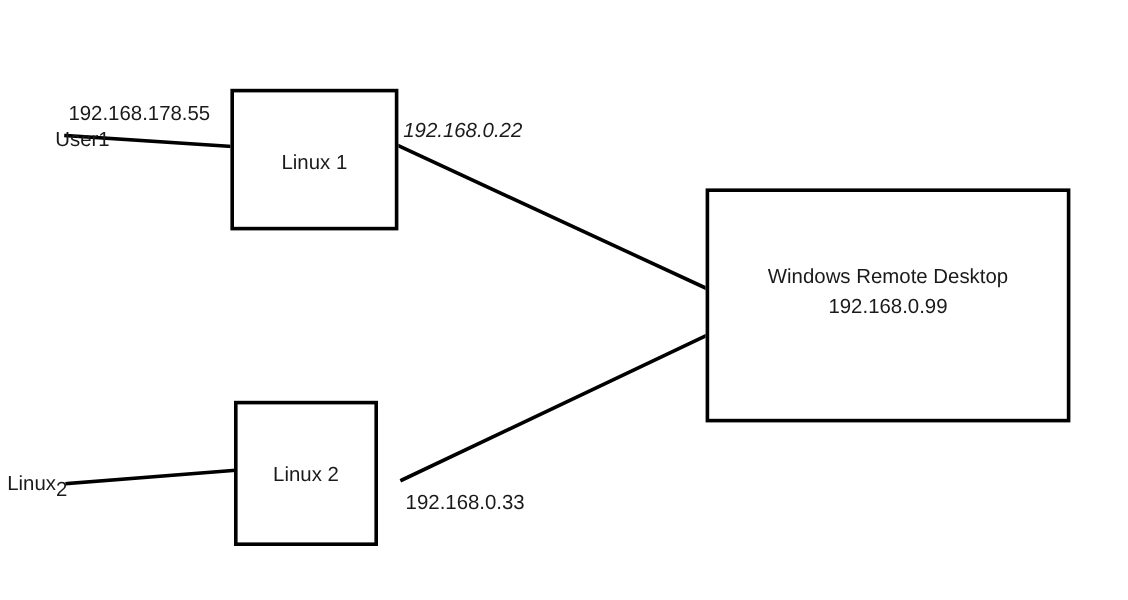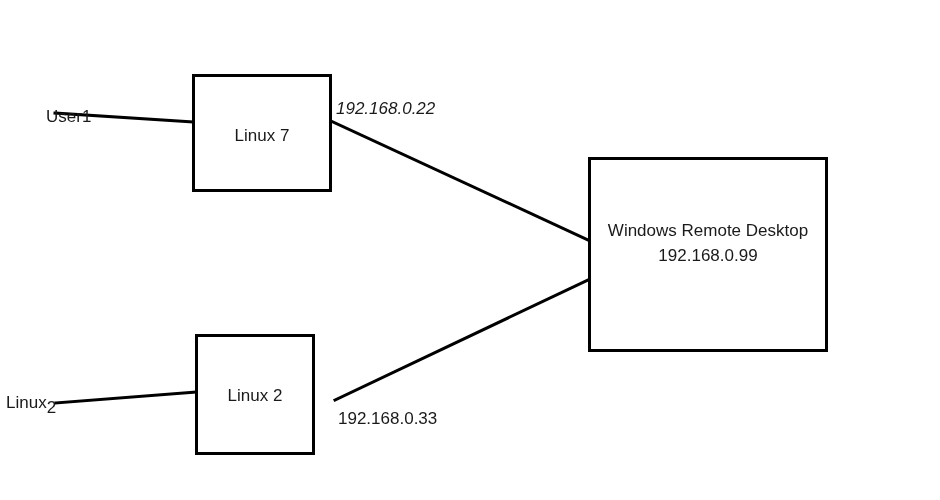--- a/index.html
+++ b/index.html
@@ -51,21 +51,21 @@
   #node-linux2 {
     left: 195px;
     top: 334px;
     width: 120px;
     height: 121px;
   }
   #node-linux2 .node-label { margin-top: 4px; }
   #node-windows {
     left: 588px;
     top: 157px;
-    width: 240px;
+    width: 304px;
     height: 195px;
   }
   #node-windows .node-label { margin-top: 0; }
   #node-windows .stack { margin-top: -22px; text-align: center; }
   .free-text {
     position: absolute;
     font-size: 17px;
     color: #1a1a1a;
     white-space: nowrap;
     line-height: 1;
@@ -88,37 +88,38 @@
 <div id="canvas">
 
   <svg id="wires" viewBox="0 0 940 500" xmlns="http://www.w3.org/2000/svg">
     <line stroke="#000000" stroke-width="3" stroke-linecap="square" x1="55" y1="113" x2="192" y2="122"></line>
     <line stroke="#000000" stroke-width="3" stroke-linecap="square" x1="331" y1="121" x2="588" y2="240"></line>
     <line stroke="#000000" stroke-width="3" stroke-linecap="square" x1="56" y1="403" x2="195" y2="392"></line>
     <line stroke="#000000" stroke-width="3" stroke-linecap="square" x1="335" y1="400" x2="588" y2="280"></line>
   </svg>
 
   <div class="node" id="node-linux1">
-    <span class="node-label">Linux 7</span>
+    <span class="node-label">Linux 1</span>
   </div>
 
   <div class="node" id="node-linux2">
     <span class="node-label">Linux 2</span>
   </div>
 
   <div class="node" id="node-windows">
     <div class="stack">
       <div class="node-label">Windows Remote Desktop</div>
       <div class="node-label">192.168.0.99</div>
     </div>
   </div>
 
   <div class="free-text" id="label-user1">User1</div>
 
   <div class="free-text" id="label-user2"><span>Linux</span><span class="sub">2</span></div>
 
+  <div class="free-text" id="label-ip-user1">192.168.178.55</div>
 
 
   <div class="free-text" id="label-ip-linux1">192.168.0.22</div>
 
   <div class="free-text" id="label-ip-linux2">192.168.0.33</div>
 
 </div>
 
 </body></html>

